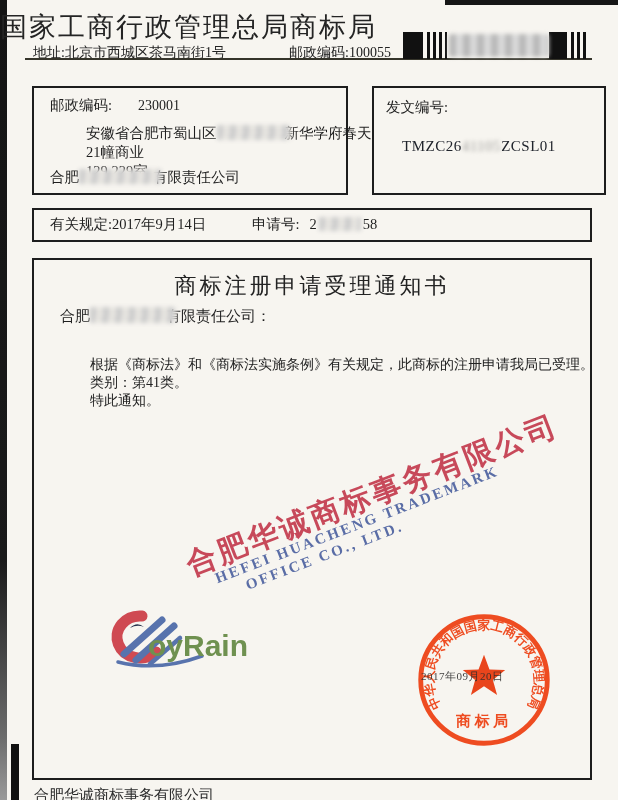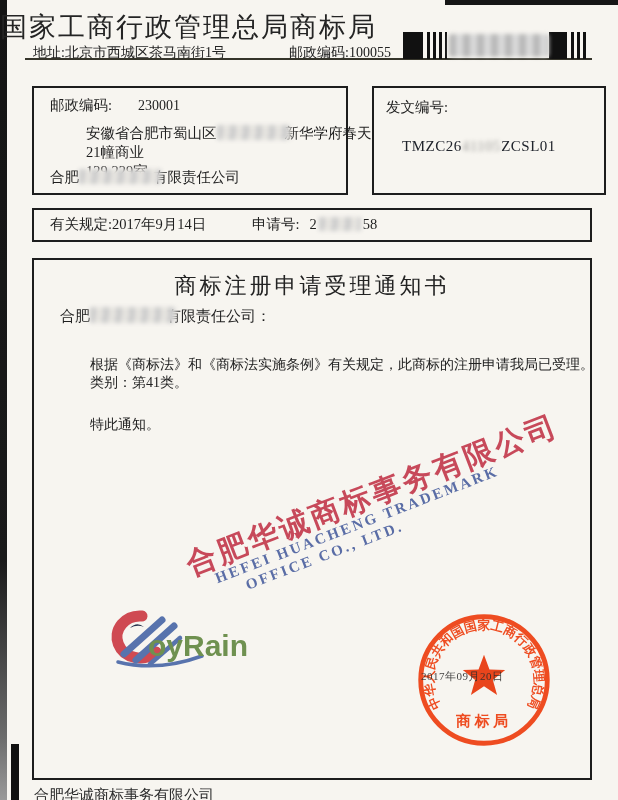--- a/index.html
+++ b/index.html
@@ -52,21 +52,21 @@
     background:repeating-linear-gradient(93deg,#cdcdcd 0 6px,#e6e4e0 6px 13px);
     filter:blur(2px);}
   .ghost{filter:blur(2px);opacity:.55;color:#555;}
   
   .notice-title{left:0;top:11px;width:556px;text-align:center;
     font-size:22px;letter-spacing:3px;color:#232323;}
   .salutation{left:26px;top:47px;font-size:15px;}
   .p-body{left:56px;font-size:14px;white-space:nowrap;color:#222;}
   .p1{top:76px;margin-top:20px;}
   .p2{top:114px;}
-  .p3{top:132px;margin-top:24px;}
+  .p3{top:132px;}
   
   .watermark{left:182px;top:552px;width:470px;transform:rotate(-21deg);
     transform-origin:0 0;line-height:1;}
   .wm-cn{font-size:30px;font-weight:600;letter-spacing:3px;color:#c43b4e;opacity:.92;}
   .wm-en{font-size:15px;font-weight:700;letter-spacing:2.5px;color:#4a5f9e;opacity:.9;
     font-family:"Liberation Serif","DejaVu Serif",serif;}
   .wm-en1{margin:0 0 0 22px;}
   .wm-en2{margin:2px 0 0 48px;}
   
   .logo{left:96px;top:596px;width:162px;height:80px;}

